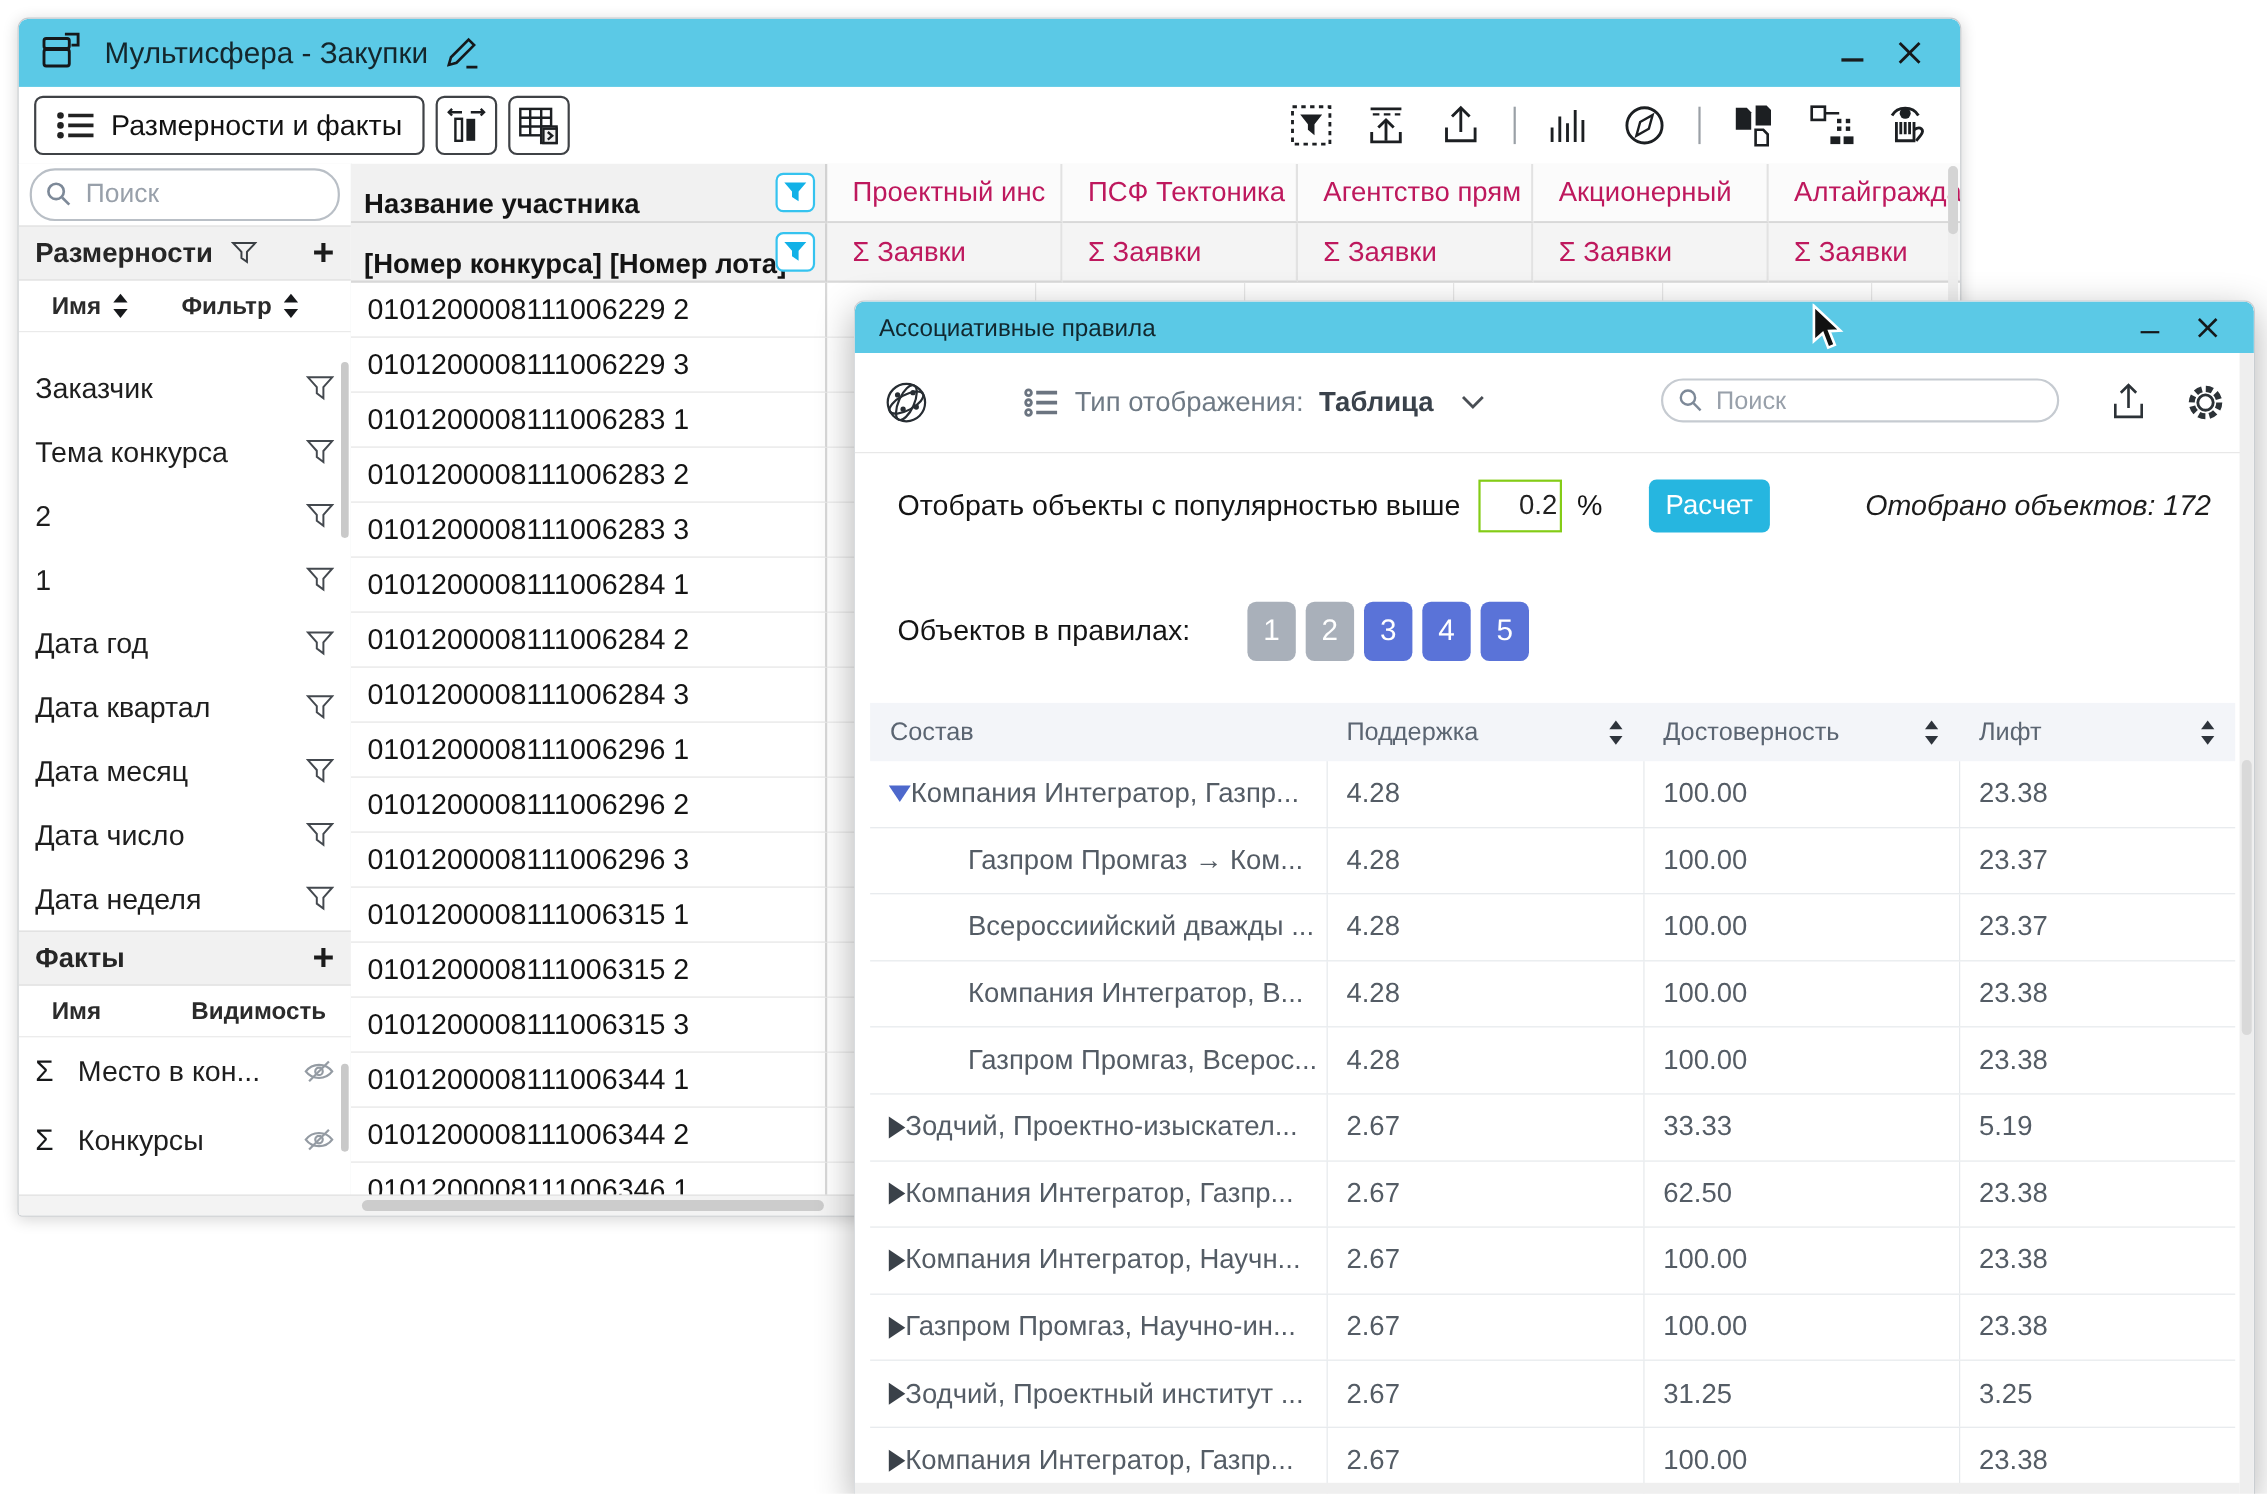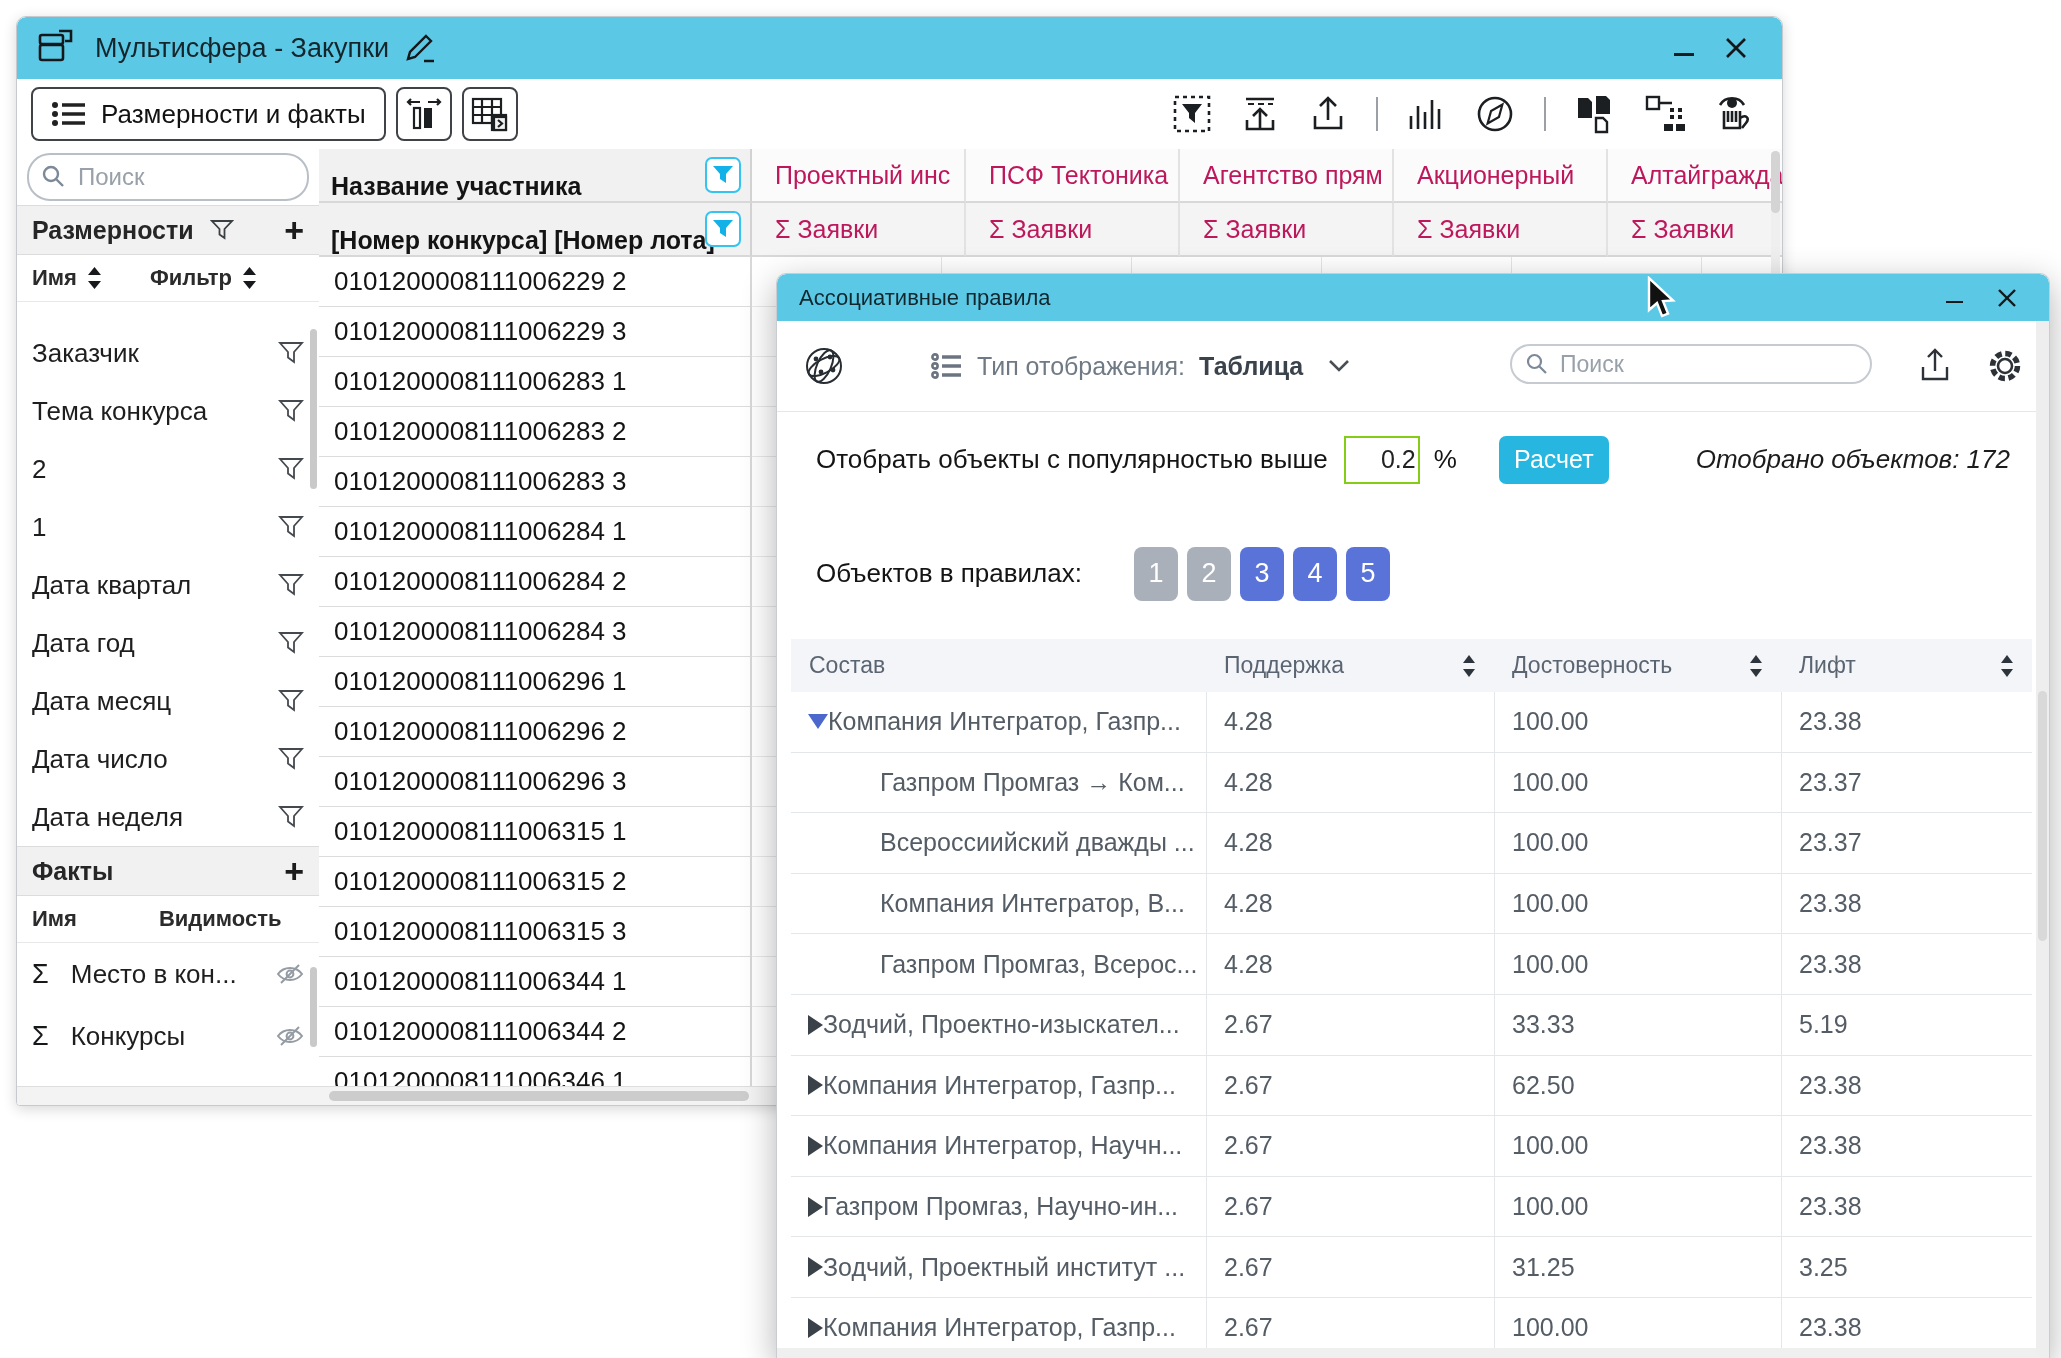--- a/index.html
+++ b/index.html
@@ -25,21 +25,21 @@
 
   
   #sidebar{position:absolute;left:0;top:132px;width:302px;bottom:18px;background:#fff;border-right:1px solid #cfd3d7}
   .search-row{height:56px;display:flex;align-items:center;padding:0 10px}
   .pill{flex:1;height:44px;border:2px solid #b9bfc6;border-radius:23px;display:flex;align-items:center;padding:0 13px;gap:10px;background:#fff}
   .pill input{border:none;outline:none;font-size:24px;color:#333;width:100%;background:transparent}
   .pill input::placeholder{color:#98a0aa}
   .sec-head{height:48px;background:#f1f1f1;border-top:1px solid #dcdcdc;border-bottom:1px solid #dcdcdc;
     display:flex;align-items:center;padding:0 15px;font-size:25px;font-weight:700;color:#262626}
   .plus{margin-left:auto;font-size:34px;font-weight:600;color:#1c1c1c;line-height:1}
-  .cols-head{height:46px;display:flex;align-items:center;padding:0 15px;font-size:22px;font-weight:700;color:#2b2b2b;border-bottom:1px solid #e8e8e8}
+  .cols-head{height:46px;display:flex;align-items:center;padding:0 30px;font-size:22px;font-weight:700;color:#2b2b2b;border-bottom:1px solid #e8e8e8}
   .dim-list{padding-top:22px}
   .dim-row{height:58px;display:flex;align-items:center;padding:0 15px;font-size:26px;color:#1e1e1e}
   .dim-row svg{margin-left:auto}
   .fact-row{height:62px;display:flex;align-items:center;padding:0 15px;font-size:26px;color:#1e1e1e}
   .sigma{font-size:27px;margin-right:22px;color:#17181a}
   .fact-row svg{margin-left:auto}
   .thumb{position:absolute;width:7px;border-radius:4px;background:#c9c9c9}
 
   
   #pivot{position:absolute;left:302px;top:132px;right:0;bottom:18px;overflow:hidden;background:#fff}
@@ -337,27 +337,27 @@
             <path d="M2 2 H24 L16 11 V21 L10 16.5 V11 Z" fill="none" stroke="#44494f" stroke-width="1.8"></path>
           </svg>
         </div>
         <div class="dim-row">
           <span>1</span>
           <svg width="26" height="24" viewBox="0 0 26 24">
             <path d="M2 2 H24 L16 11 V21 L10 16.5 V11 Z" fill="none" stroke="#44494f" stroke-width="1.8"></path>
           </svg>
         </div>
         <div class="dim-row">
-          <span>Дата квартал</span>
+          <span>Дата год</span>
           <svg width="26" height="24" viewBox="0 0 26 24">
             <path d="M2 2 H24 L16 11 V21 L10 16.5 V11 Z" fill="none" stroke="#44494f" stroke-width="1.8"></path>
           </svg>
         </div>
         <div class="dim-row">
-          <span>Дата год</span>
+          <span>Дата квартал</span>
           <svg width="26" height="24" viewBox="0 0 26 24">
             <path d="M2 2 H24 L16 11 V21 L10 16.5 V11 Z" fill="none" stroke="#44494f" stroke-width="1.8"></path>
           </svg>
         </div>
         <div class="dim-row">
           <span>Дата месяц</span>
           <svg width="26" height="24" viewBox="0 0 26 24">
             <path d="M2 2 H24 L16 11 V21 L10 16.5 V11 Z" fill="none" stroke="#44494f" stroke-width="1.8"></path>
           </svg>
         </div>

